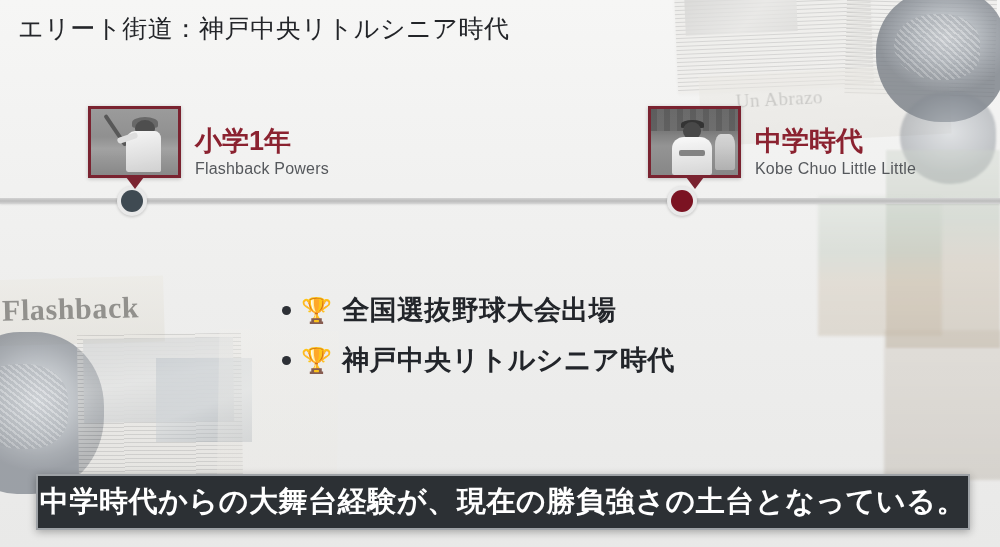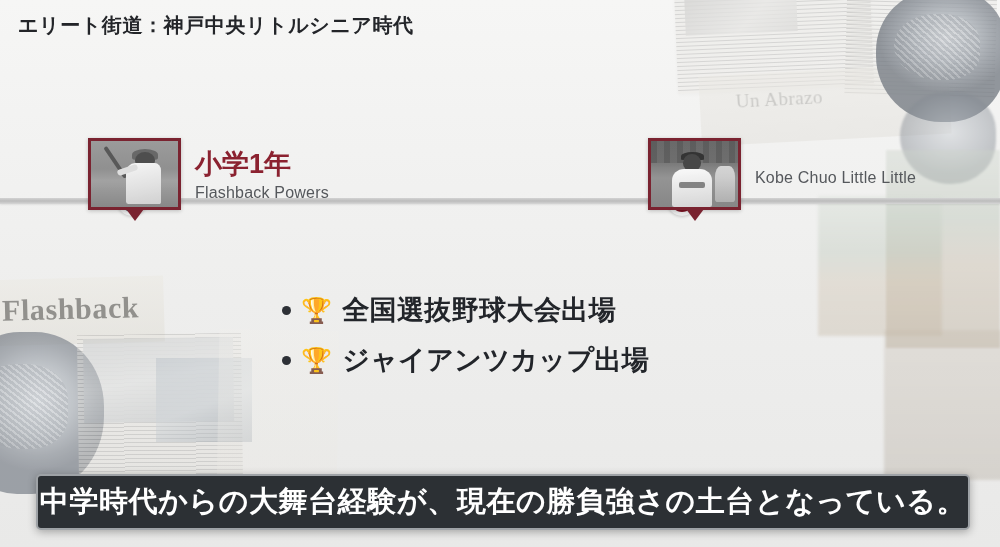--- a/index.html
+++ b/index.html
@@ -198,22 +198,22 @@
     left: 218px; top: 330px; width: 120px; height: 170px;
     background: linear-gradient(180deg,#f0efeb,#e9e7e2);
     opacity: .35;
     transform: rotate(1deg);
   }
 
   
   .title {
     position: absolute;
     left: 18px; top: 12px;
-    font-size: 20px;
-    font-weight: 700;
+    font-size: 25px;
+    font-weight: 400;
     color: #232529;
     letter-spacing: .6px;
     white-space: nowrap;
   }
 
   
   .timeline-axis {
     position: absolute;
     left: 0; right: 0; top: 198px;
     height: 6px;
@@ -238,23 +238,22 @@
   }
   .node-1 { left: 117px; }
   .node-1 .core { background: #3f4a52; }
   .node-2 { left: 667px; }
   .node-2 .core { background: #7b1322; }
 
   
   .event {
     position: absolute;
     display: flex;
-    align-items: center;
+    align-items: flex-end;
     gap: 14px;
-    margin-top: 32px;
   }
   .event-1 { left: 88px; top: 106px; }
   .event-2 { left: 648px; top: 106px; }
 
   .thumb-wrap {
     position: relative;
     width: 93px; height: 72px;
     flex: none;
   }
   .thumb {
@@ -412,21 +411,21 @@
   }
 
   
   .caption {
     position: absolute;
     left: 36px; top: 474px;
     width: 934px; height: 56px;
     box-sizing: border-box;
     background: #2c3034;
     border: 2px solid #9ea2a6;
-    border-radius: 5px;
+    border-radius: 0;
     display: flex;
     align-items: center;
     justify-content: center;
     box-shadow: 0 2px 8px rgba(0,0,0,.3);
   }
   .caption-text {
     font-size: 29px;
     font-weight: 700;
     color: #ffffff;
     letter-spacing: .6px;
@@ -496,34 +495,35 @@
           <div class="side"></div>
           <div class="cap"></div>
           <div class="head2"></div>
           <div class="uni"></div>
           <div class="logo"></div>
         </div>
       </div>
       <div class="thumb-tail"></div>
     </div>
     <div class="event-text">
+      <div class="event-title">中学時代</div>
       <div class="event-sub">Kobe Chuo Little Little</div>
     </div>
   </div>
 
   <ul class="bullets">
     <li>
       <span class="bullet-dot"></span>
       <span class="trophy">🏆</span>
       <span class="bullet-text">全国選抜野球大会出場</span>
     </li>
     <li>
       <span class="bullet-dot"></span>
       <span class="trophy">🏆</span>
-      <span class="bullet-text">ジャイアンツカップ出場</span>
+      <span class="bullet-text">神戸中央リトルシニア時代</span>
     </li>
   </ul>
 
   <div class="caption">
     <span class="caption-text">中学時代からの大舞台経験が、現在の勝負強さの土台となっている。</span>
   </div>
 
 </div>
 
 </body></html>

